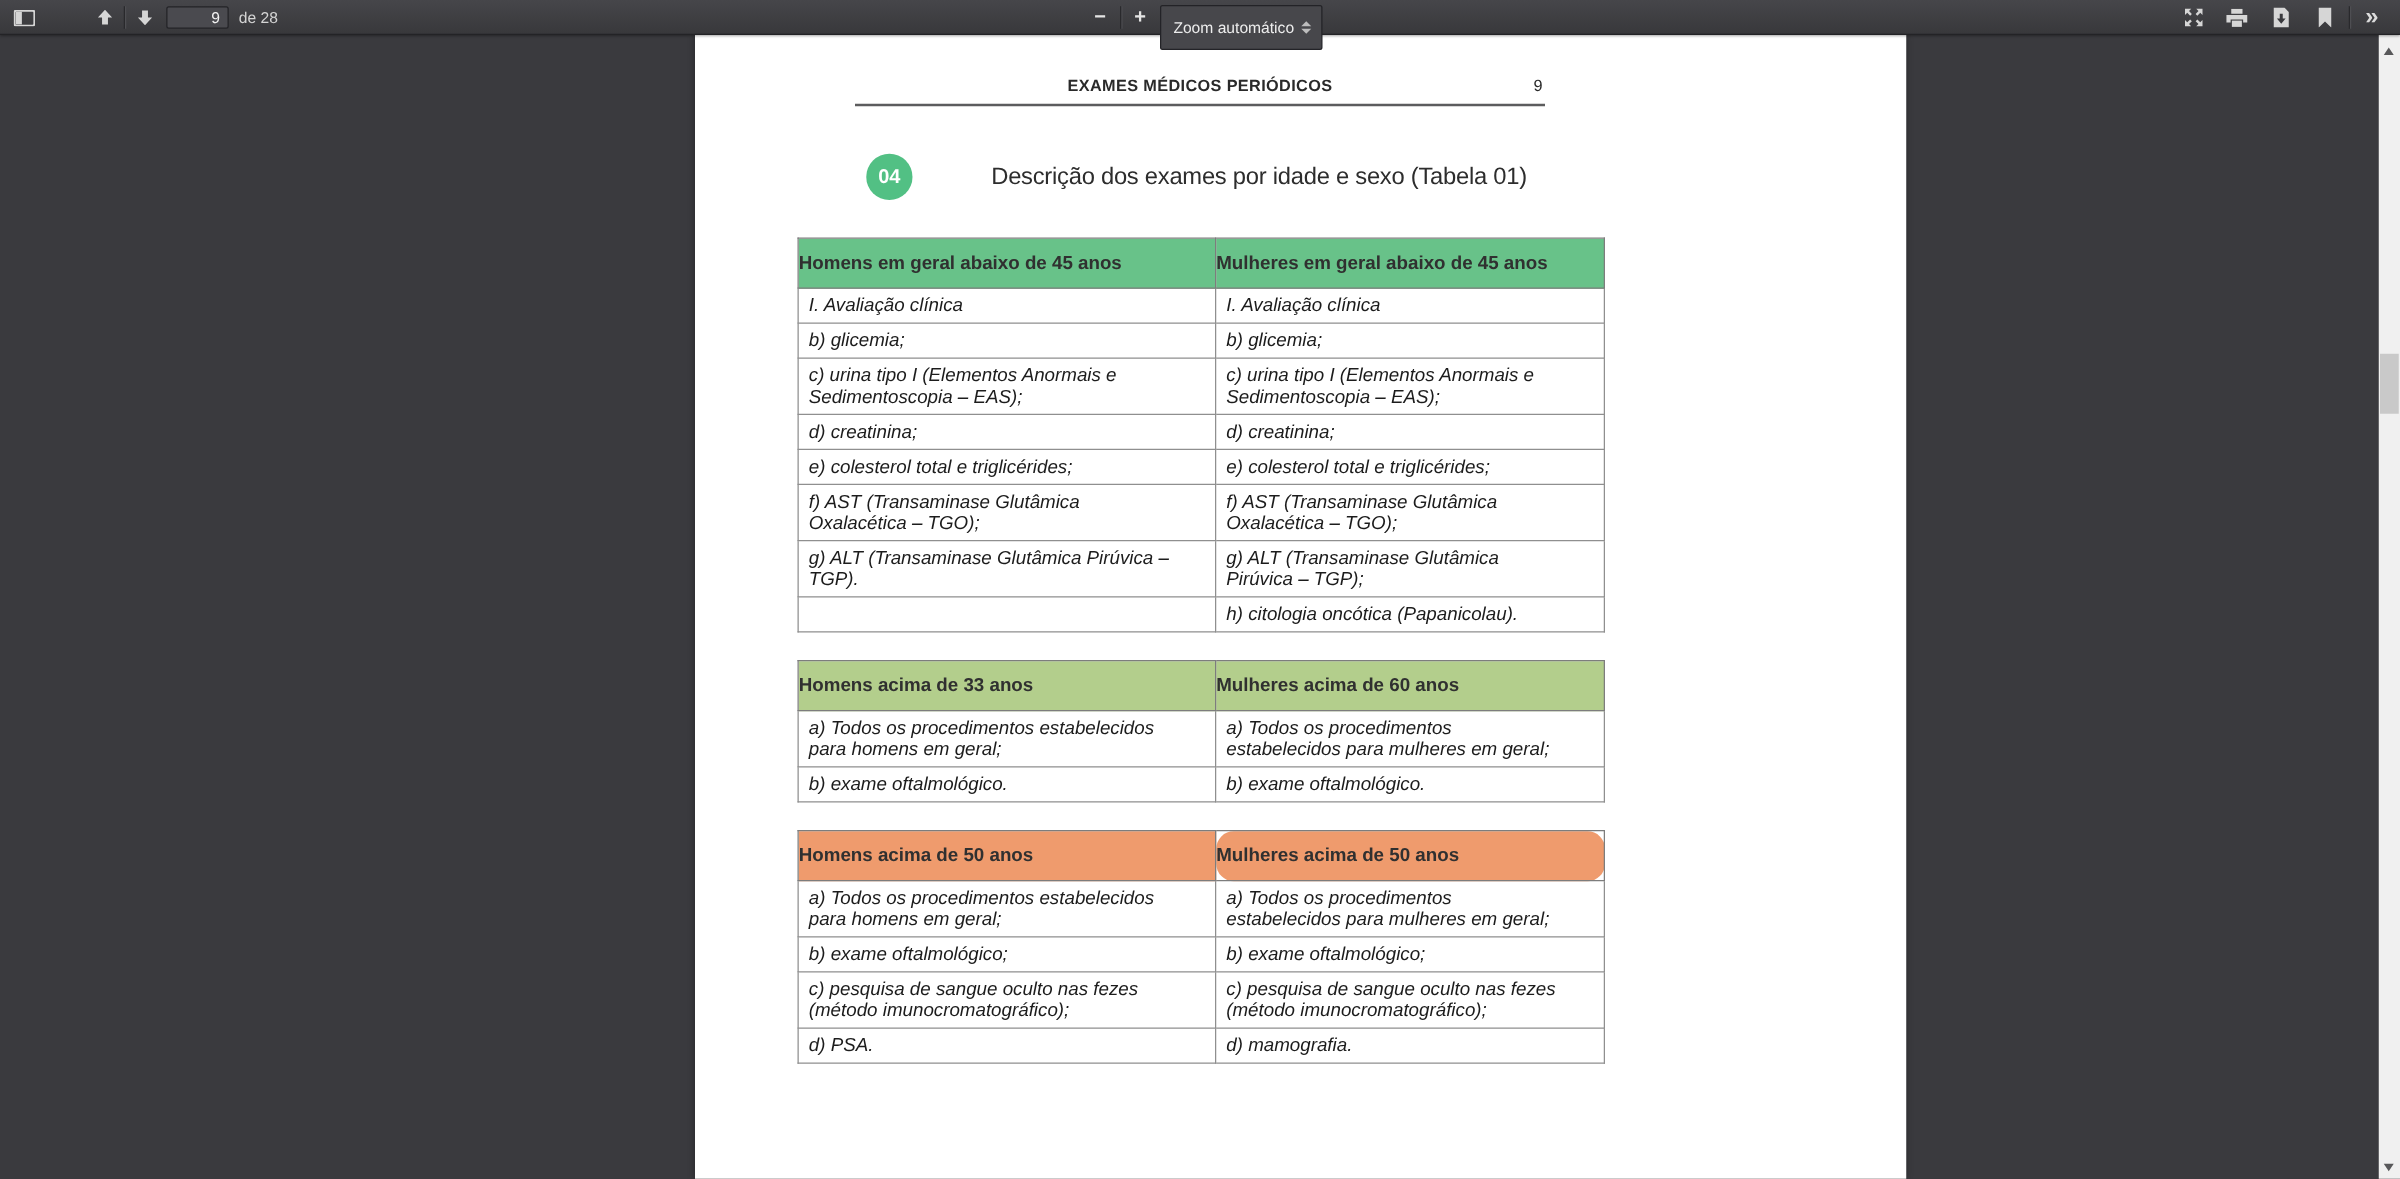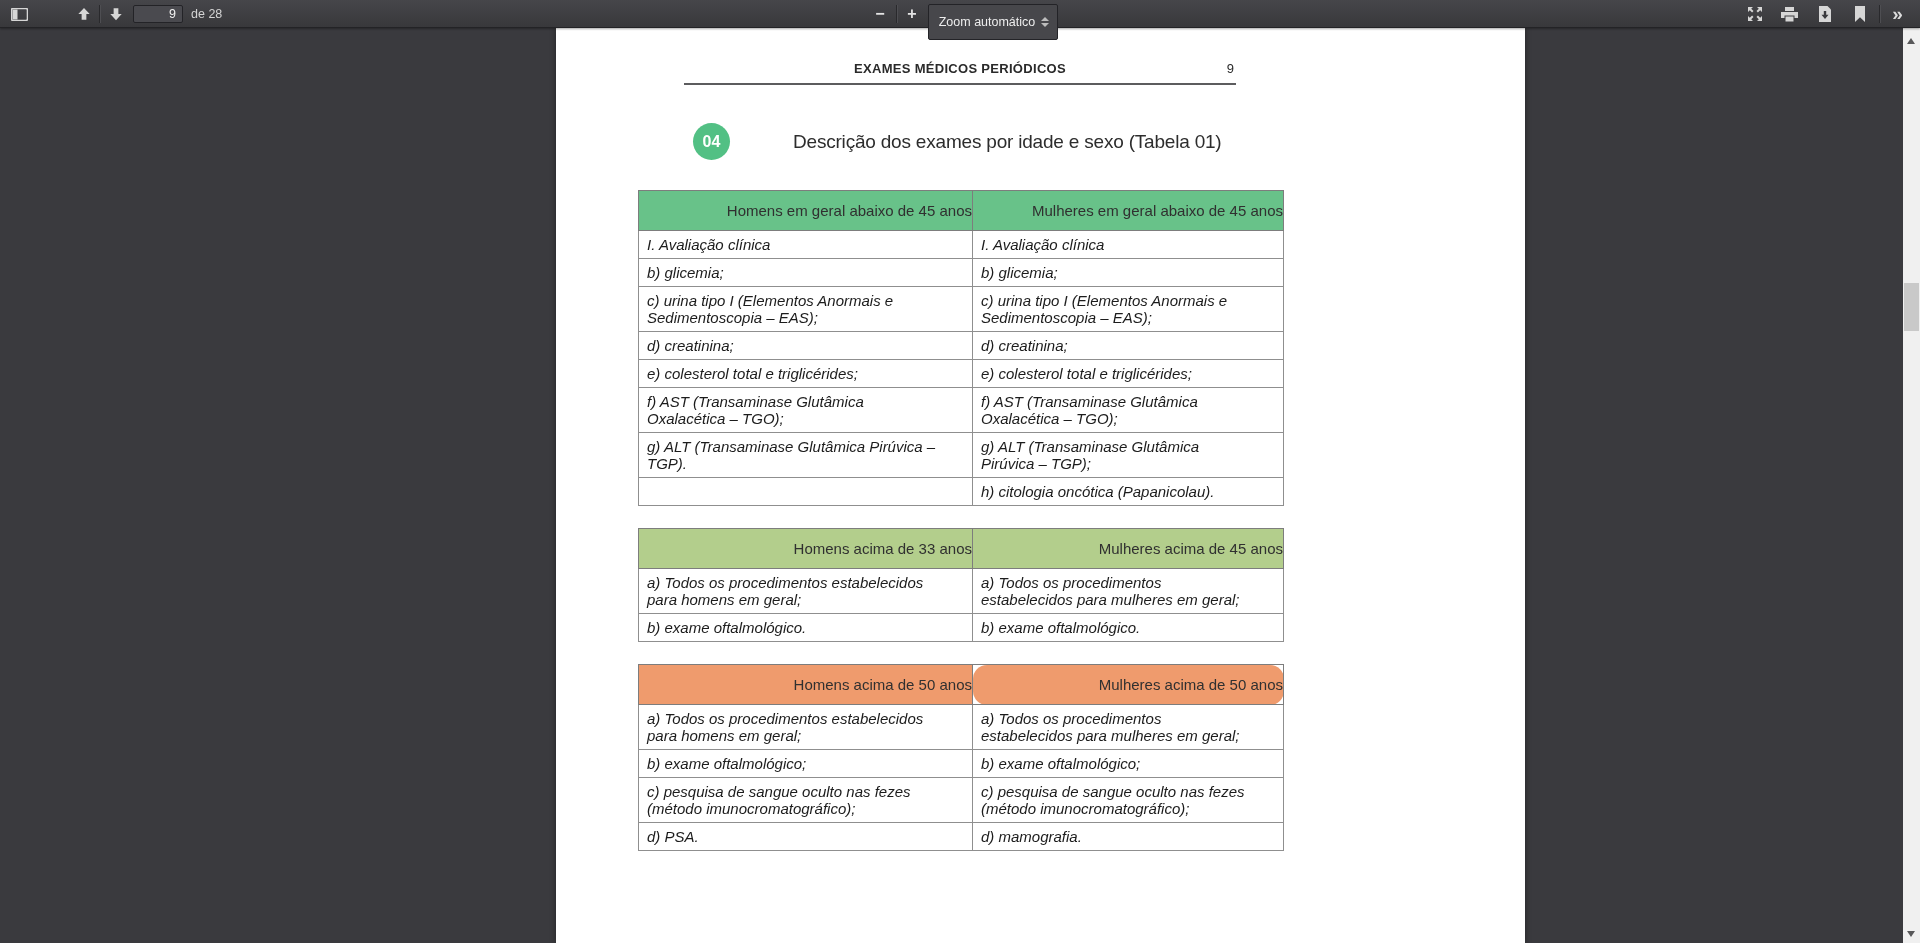--- a/index.html
+++ b/index.html
@@ -52,22 +52,22 @@
     align-items:center;gap:44px; }
   .badge { width:37px; height:37px; border-radius:50%; color:#fff; font-size:16px;
     font-weight:bold; display:flex; align-items:center; justify-content:center; }
   .section-title { margin-left:19px; font-size:19px; font-weight:normal;
     color:#2d2d2d; letter-spacing:-.2px; }
 
   
   .tables-wrap { position:absolute; left:82px; top:162px; width:645px; }
   table.doc-table { width:645px; border-collapse:collapse; table-layout:fixed;
     margin-bottom:22px; border:1.5px solid #6e6e6e; }
-  table.doc-table th { height:40px; font-size:15px; font-weight:normal; color:#303030;
-    text-align:right; border:1px solid #7d7d7d; }
+  table.doc-table th { height:40px; font-size:15px; font-weight:bold; color:#303030;
+    text-align:left; border:1px solid #7d7d7d; }
   table.doc-table td { font-size:15px; color:#1c1c1c; line-height:17px;
     padding:5px 8px; border:1px solid #8f8f8f; vertical-align:top;
     white-space:pre-line;font-style:italic; }
 
   
   .scrollbar { position:absolute; right:0; top:28px; width:17px; height:915px;
     background:#f0f0f0; }
   .scroll-arrow-up { position:absolute; left:4px; top:10px; width:0; height:0;
     border-left:4.5px solid transparent; border-right:4.5px solid transparent;
     border-bottom:6px solid #58585a; }
@@ -221,21 +221,21 @@
     </table>
 
     <table class="doc-table">
       <colgroup>
           <col style="width:334px">
           <col style="width:311px">
         </colgroup>
       <thead>
         <tr>
           <th style="background-color: rgb(179, 206, 140);">Homens acima de 33 anos</th>
-          <th style="background-color: rgb(179, 206, 140);">Mulheres acima de 45 anos</th>
+          <th style="background-color: rgb(179, 206, 140);">Mulheres acima de 60 anos</th>
         </tr>
       </thead>
       <tbody>
         <tr>
           <td>a) Todos os procedimentos estabelecidos
 para homens em geral;</td>
           <td>a) Todos os procedimentos
 estabelecidos para mulheres em geral;</td>
         </tr>
         <tr>

